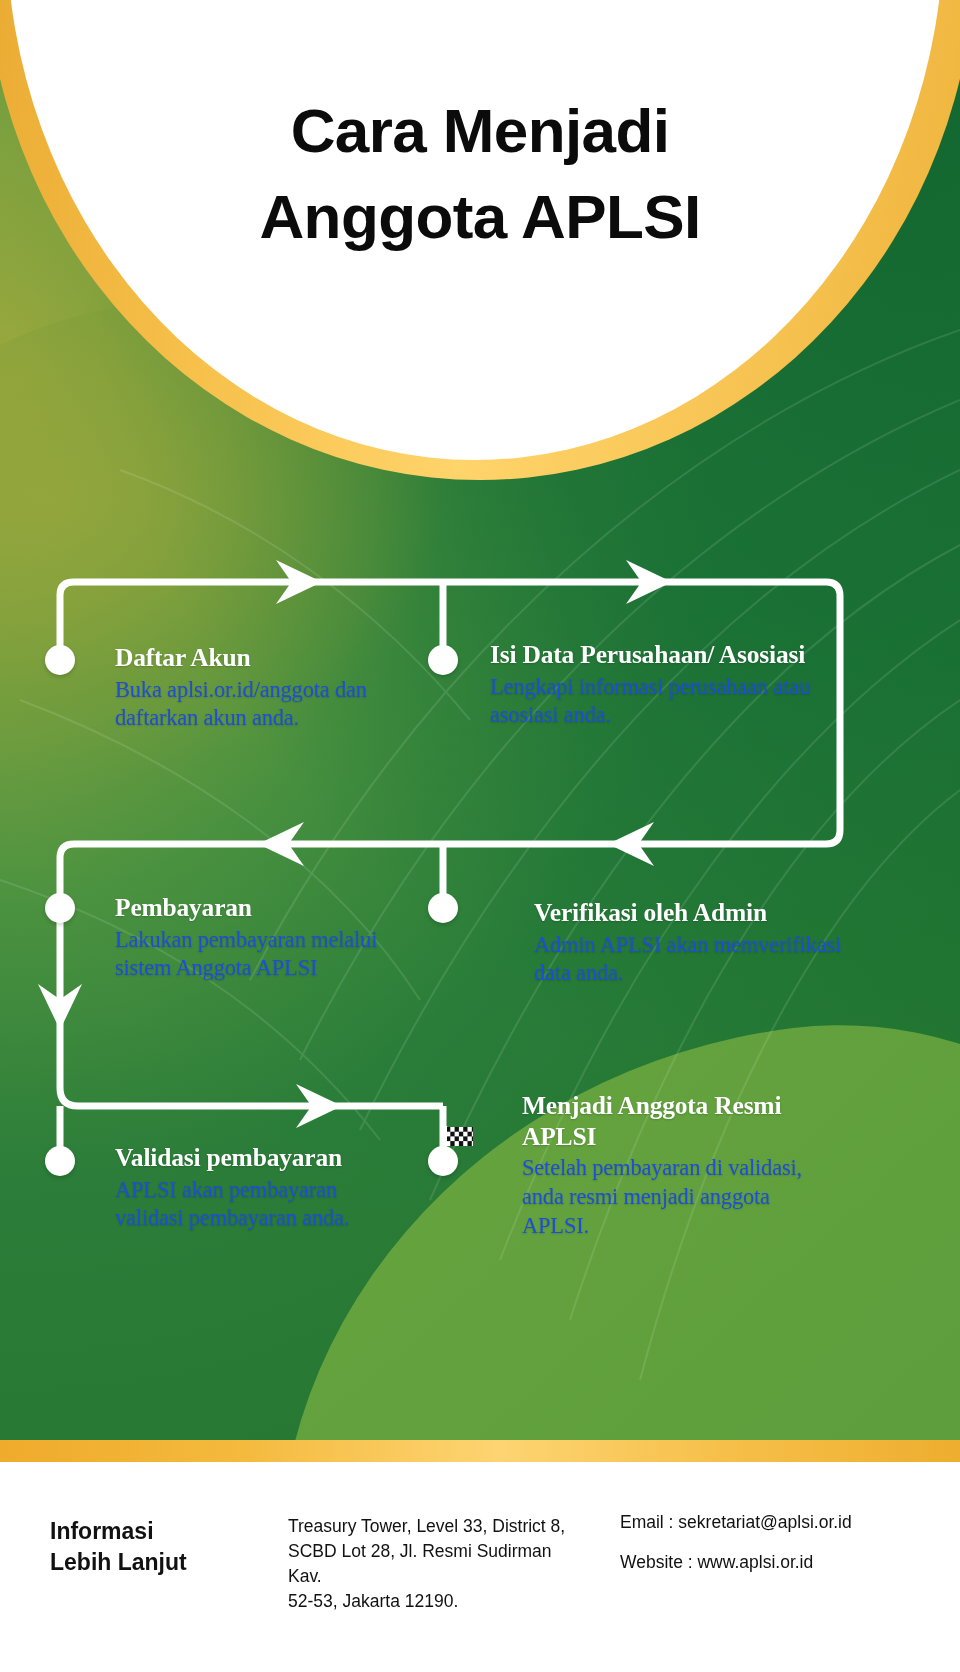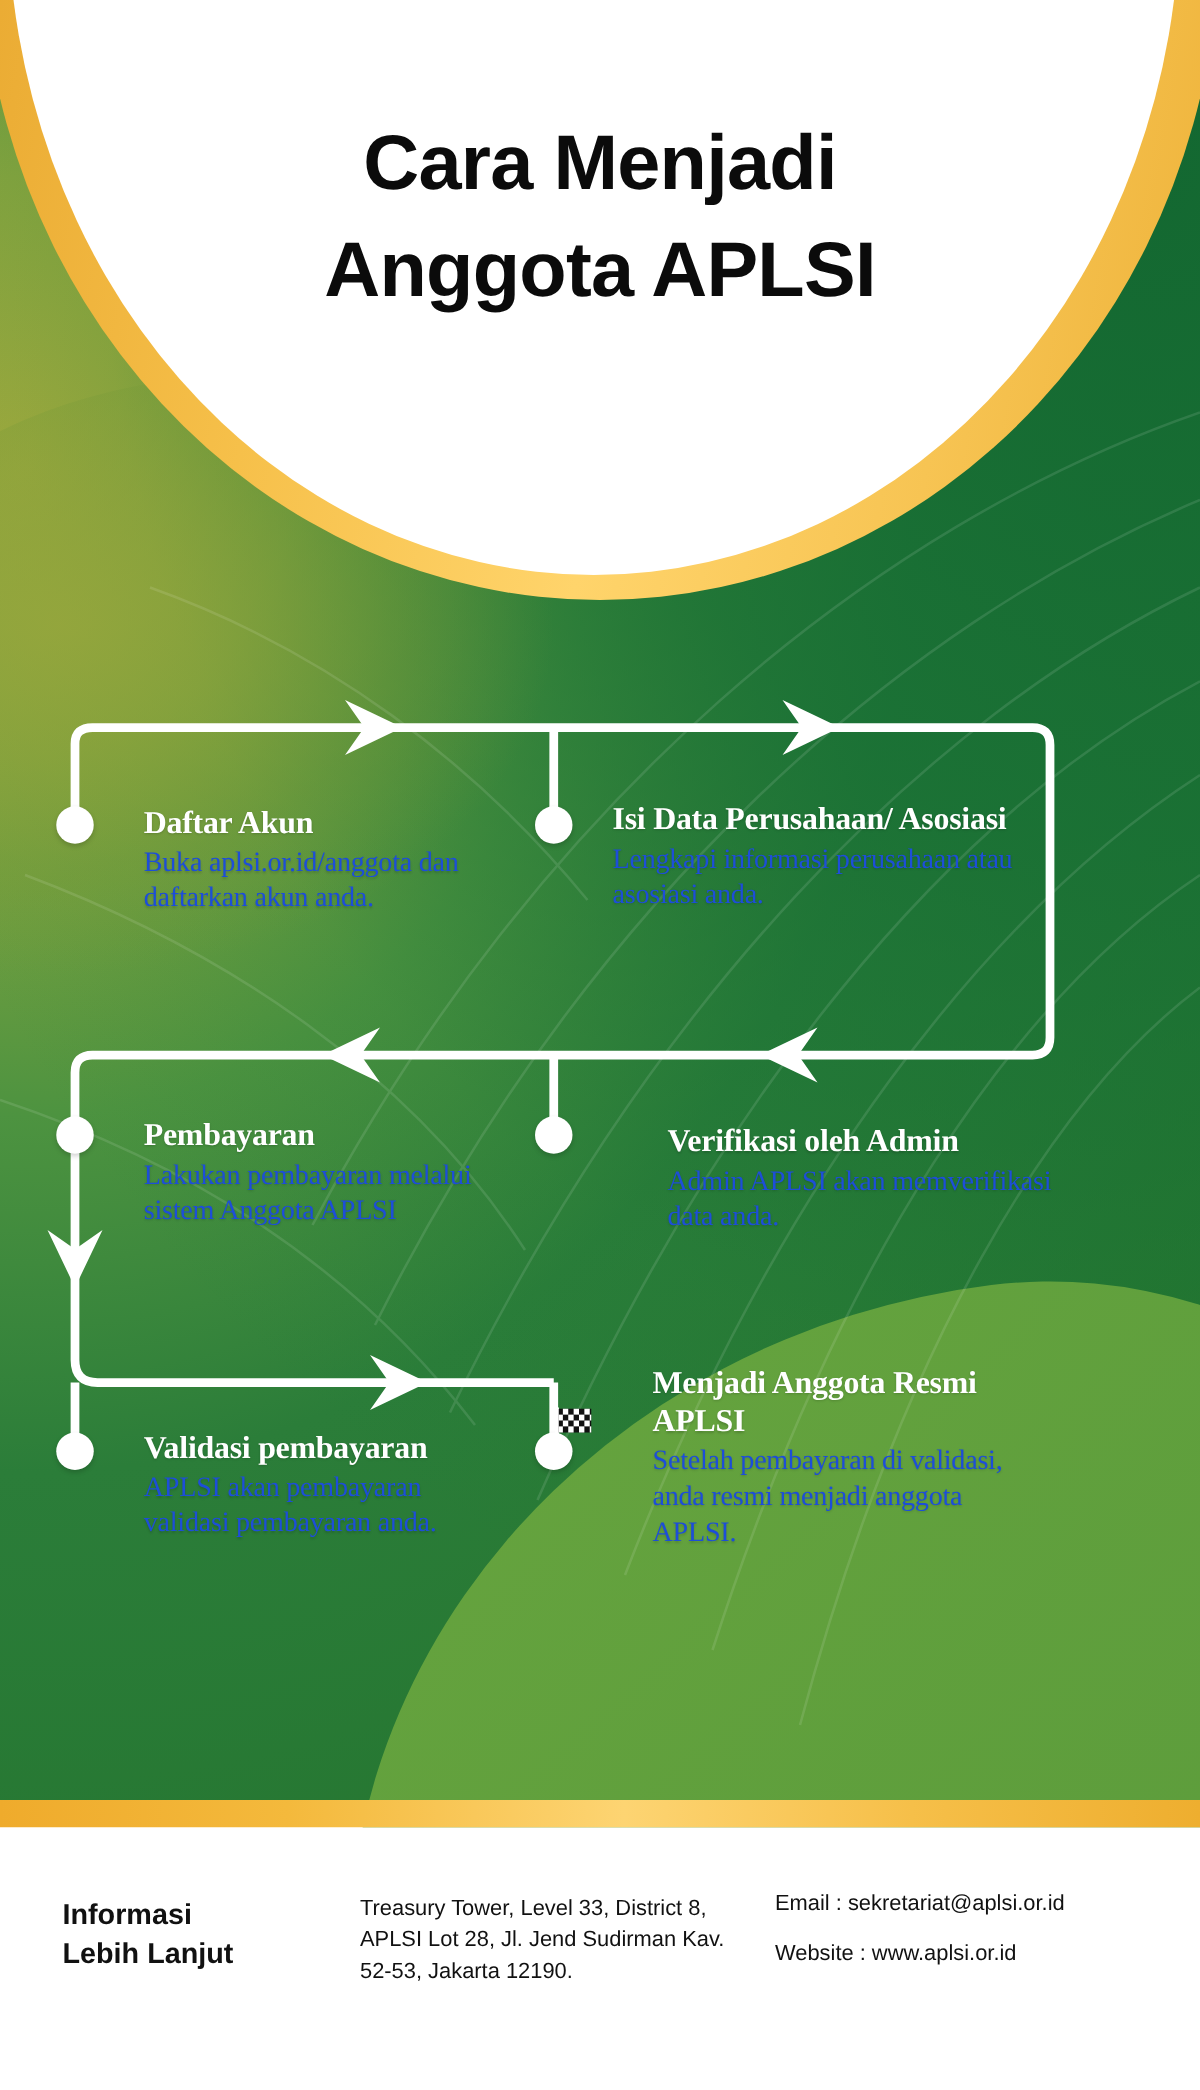--- a/index.html
+++ b/index.html
@@ -239,21 +239,21 @@
 
   <div class="gold-band"></div>
 
   <div class="footer">
     <div class="foot-label">
       <div>Informasi</div>
       <div>Lebih Lanjut</div>
     </div>
     <div class="foot-addr">
       <div>Treasury Tower, Level 33, District 8,</div>
-      <div>APLSI Lot 28, Jl. Jend Sudirman Kav.</div>
+      <div>SCBD Lot 28, Jl. Resmi Sudirman Kav.</div>
       <div>52-53, Jakarta 12190.</div>
     </div>
     <div class="foot-contact">
       <p>Email : sekretariat@aplsi.or.id</p>
       <p>Website : www.aplsi.or.id</p>
     </div>
   </div>
 
 </div>
 

